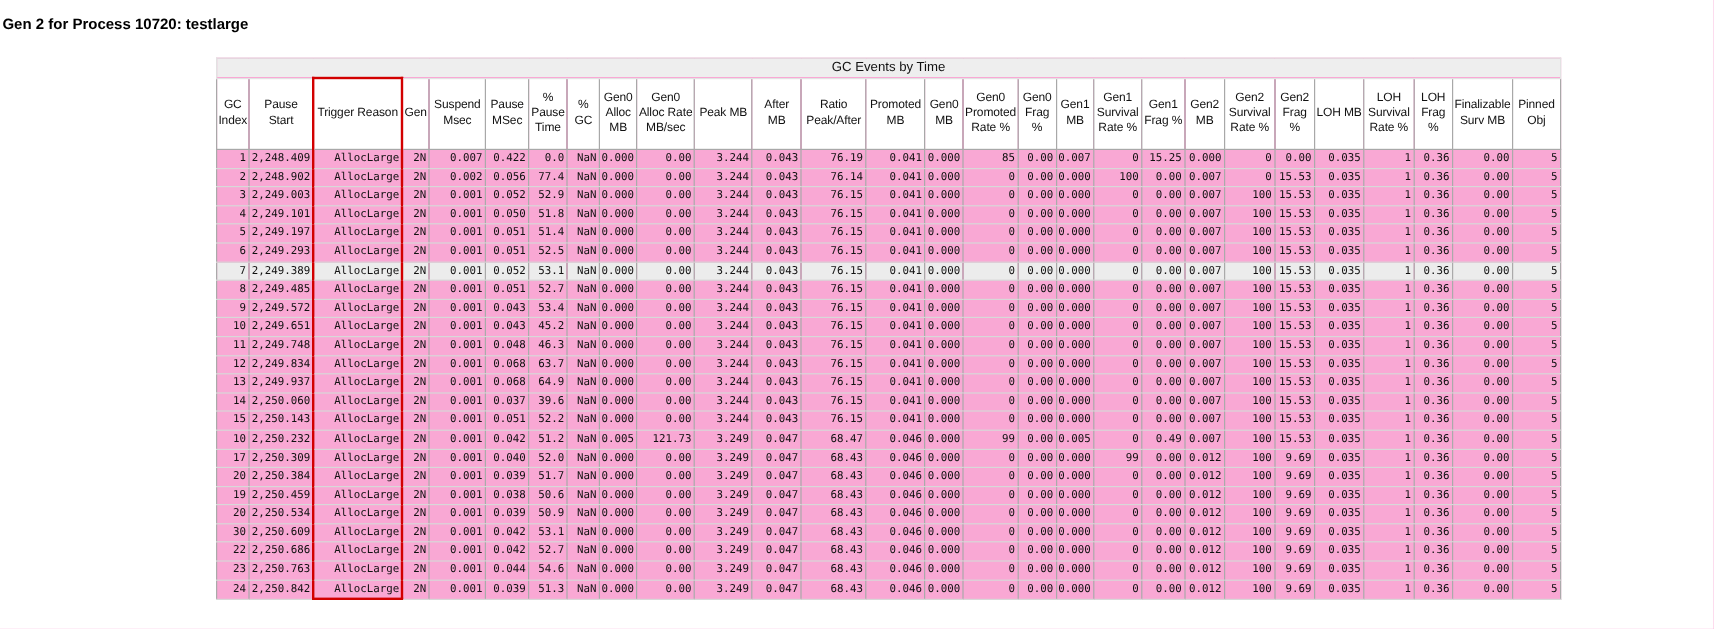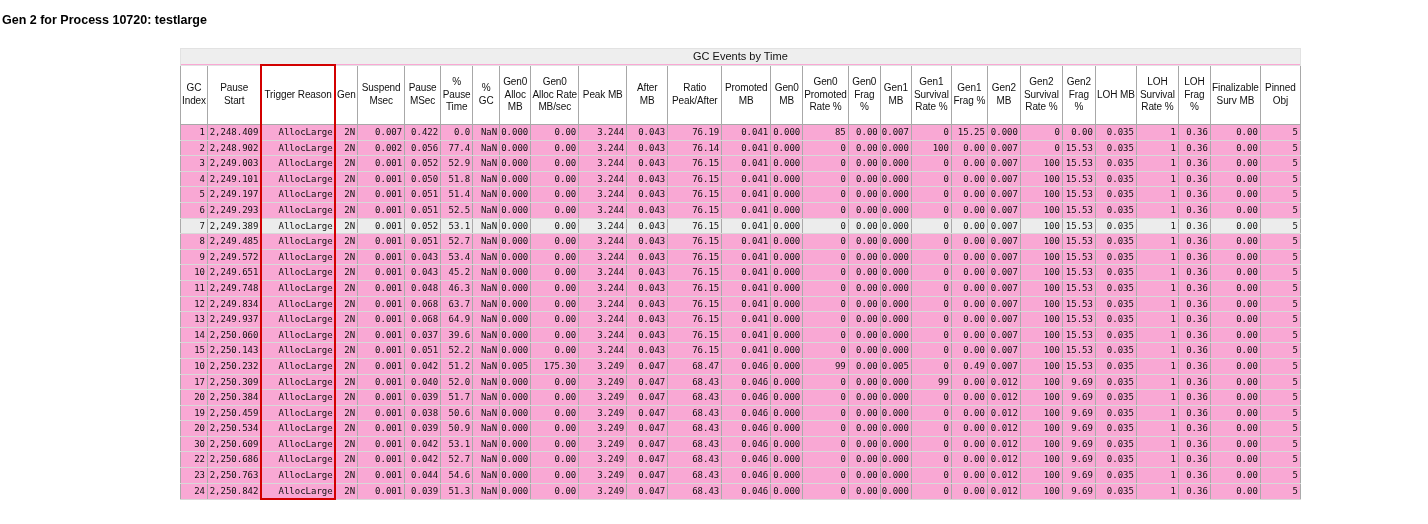--- a/index.html
+++ b/index.html
@@ -565,21 +565,21 @@
         <tr>
           <td class="">10</td>
           <td class="">2,250.232</td>
           <td class="left redL redR">AllocLarge</td>
           <td class="">2N</td>
           <td class="">0.001</td>
           <td class="">0.042</td>
           <td class="">51.2</td>
           <td class="">NaN</td>
           <td class="">0.005</td>
-          <td class="">175.30</td>
+          <td class="">121.73</td>
           <td class="">3.249</td>
           <td class="">0.047</td>
           <td class="">68.47</td>
           <td class="">0.046</td>
           <td class="">0.000</td>
           <td class="">99</td>
           <td class="">0.00</td>
           <td class="">0.005</td>
           <td class="">0</td>
           <td class="">0.49</td>

